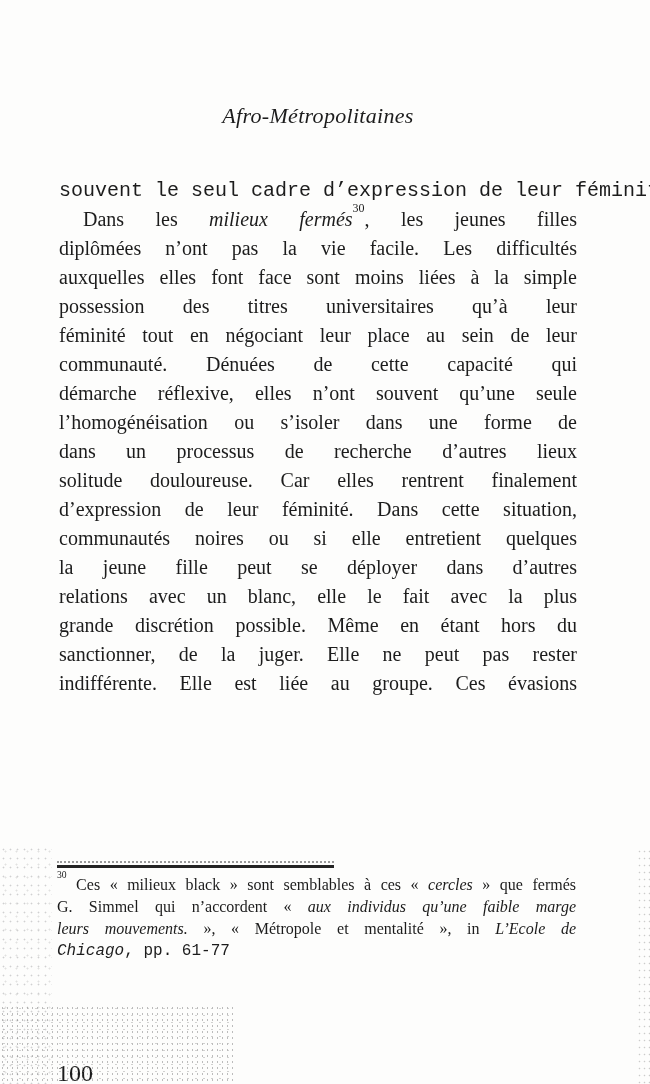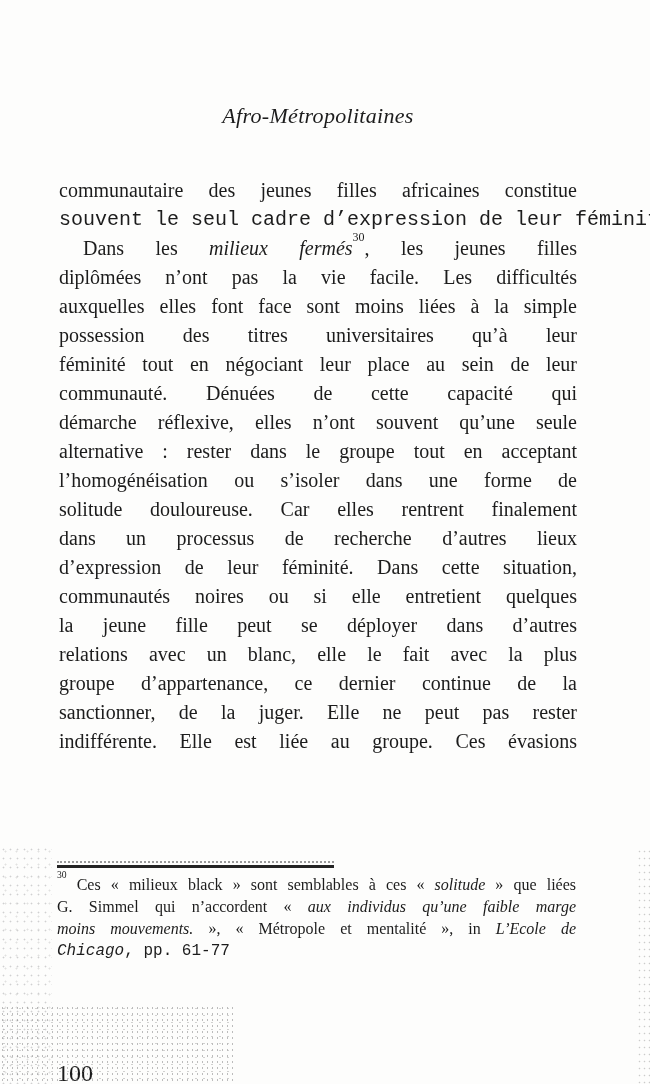--- a/index.html
+++ b/index.html
@@ -59,48 +59,46 @@
   }
 </style>
 </head>
 <body>
 
 <div class="page">
 
   <div class="running-head">Afro-Métropolitaines</div>
 
   <div class="body-text">
-      <div class="tline"><span>communautaire des jeunes filles africaines constitue</span></div>
       <div class="tline rag"><span>souvent le seul cadre d’expression de leur féminité.</span></div>
       <div class="tline ind"><span>Dans les </span><span class="it">milieux fermés</span><sup>30</sup><span>, les jeunes filles</span></div>
       <div class="tline"><span>diplômées n’ont pas la vie facile. Les difficultés</span></div>
       <div class="tline"><span>auxquelles elles font face sont moins liées à la simple</span></div>
       <div class="tline"><span>possession des titres universitaires qu’à leur</span></div>
       <div class="tline"><span>féminité tout en négociant leur place au sein de leur</span></div>
       <div class="tline"><span>communauté. Dénuées de cette capacité qui</span></div>
       <div class="tline"><span>démarche réflexive, elles n’ont souvent qu’une seule</span></div>
-      <div class="tline"><span>alternative : rester dans le groupe tout en acceptant</span></div>
       <div class="tline"><span>l’homogénéisation ou s’isoler dans une forme de</span></div>
+      <div class="tline"><span>dans un processus de recherche d’autres lieux</span></div>
       <div class="tline"><span>solitude douloureuse. Car elles rentrent finalement</span></div>
-      <div class="tline"><span>dans un processus de recherche d’autres lieux</span></div>
       <div class="tline"><span>d’expression de leur féminité. Dans cette situation,</span></div>
       <div class="tline"><span>communautés noires ou si elle entretient quelques</span></div>
       <div class="tline"><span>la jeune fille peut se déployer dans d’autres</span></div>
       <div class="tline"><span>relations avec un blanc, elle le fait avec la plus</span></div>
-      <div class="tline"><span>groupe d’appartenance, ce dernier continue de la</span></div>
+      <div class="tline"><span>grande discrétion possible. Même en étant hors du</span></div>
       <div class="tline"><span>sanctionner, de la juger. Elle ne peut pas rester</span></div>
       <div class="tline"><span>indifférente. Elle est liée au groupe. Ces évasions</span></div>
     </div>
 
   <div class="footnote-rule"></div>
 
   <div class="footnote">
-      <div class="tline"><sup>30</sup><span> Ces « milieux black » sont semblables à ces « </span><span class="it">solitude</span><span> » que liées</span></div>
+      <div class="tline"><sup>30</sup><span> Ces « milieux black » sont semblables à ces « </span><span class="it">cercles</span><span> » que fermés</span></div>
       <div class="tline"><span>G. Simmel qui n’accordent « </span><span class="it">aux individus qu’une faible marge</span></div>
-      <div class="tline"><span class="it">moins mouvements. </span><span>», « Métropole et mentalité », in </span><span class="it">L’Ecole de</span></div>
+      <div class="tline"><span class="it">leurs mouvements. </span><span>», « Métropole et mentalité », in </span><span class="it">L’Ecole de</span></div>
       <div class="tline rag"><span class="it">Chicago</span><span>, pp. 61-77</span></div>
     </div>
 
   <div class="page-number">100</div>
 
   <div class="noise noise-left"></div>
   <div class="noise noise-corner"></div>
   <div class="noise noise-right"></div>
 
 </div>

